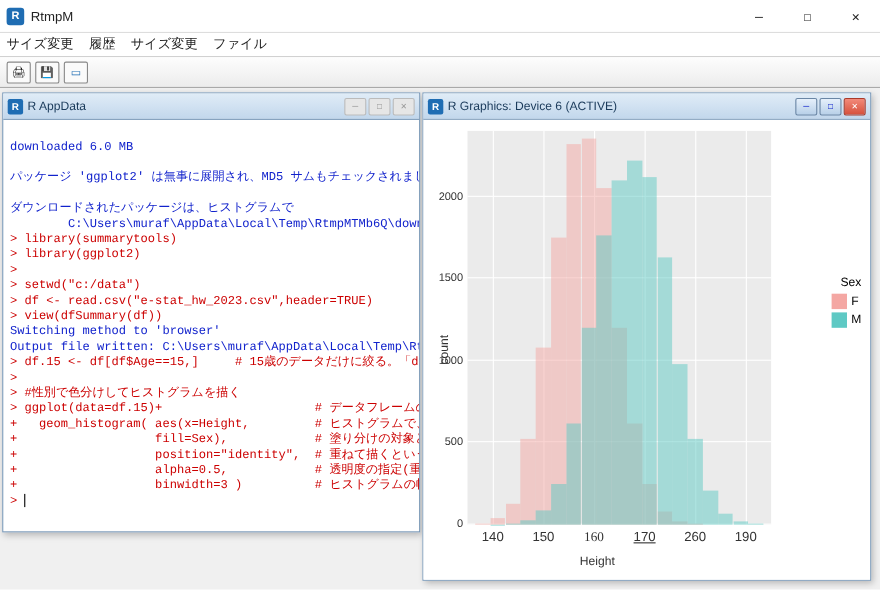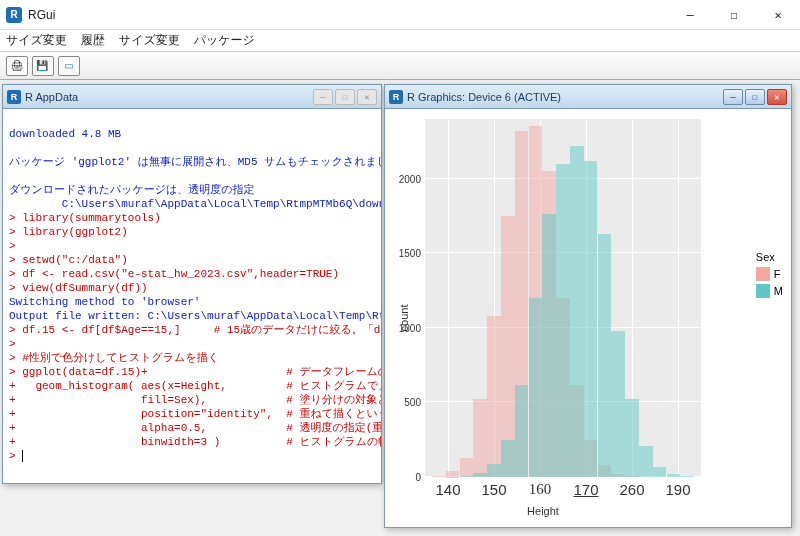--- a/index.html
+++ b/index.html
@@ -26,49 +26,49 @@
   .console-body { font-family: "Consolas","Courier New",monospace; font-size: 11px; white-space: pre; padding: 4px 6px; line-height: 14px; overflow: hidden; }
   .blue { color: #1122cc; }
   .red { color: #cc0000; }
   .graphics-body { background: #fff; height: calc(100% - 24px); position: relative; }
   .plotarea { position: absolute; left: 40px; top: 10px; right: 90px; bottom: 50px; background: #ebebeb; }
   .gridline { position: absolute; background: #fff; }
   .bar { position: absolute; bottom: 0; opacity: 0.5; }
   .bar.f { background: #f4a7a3; }
   .bar.m { background: #5ec9c4; }
   .ytick { position: absolute; right: 100%; transform: translateY(-50%); padding-right: 4px; font-size: 10px; color: #333; text-align: right; }
-  .xtick { position: absolute; top: 100%; transform: translateX(-50%); padding-top: 4px; font-size: 15px; color: #333; }
+  .xtick { position: absolute; top: 100%; transform: translateX(-50%); padding-top: 4px; font-size: 12px; color: #333; }
   .ylabel { position: absolute; left: 6px; top: 50%; transform: translateY(-50%) rotate(-90deg); transform-origin: center; font-size: 11px; color: #333; }
   .xlabel { position: absolute; bottom: 10px; left: calc(50% - 45px); transform: translateX(-50%); font-size: 11px; color: #333; }
   .legend { position: absolute; right: 8px; top: 40%; transform: translateY(-50%); font-size: 11px; }
-  .legend .ltitle { margin-bottom: 4px; }
+  .legend .ltitle { margin-bottom: 4px; text-align: right; }
   .legend .litem { display: flex; align-items: center; gap: 4px; margin-bottom: 3px; }
   .swatch { width: 14px; height: 14px; }
   .swatch.f { background: #f4a7a3; }
   .swatch.m { background: #5ec9c4; }
   .cursor { display: inline-block; width: 1px; height: 12px; background: #000; vertical-align: middle; }
 </style>
 </head>
 <body>
 
 <div class="titlebar">
   <div class="r-icon">R</div>
-  <div class="title">RGui</div>
+  <div class="title">RtmpM</div>
   <div class="winbtns">
     <div class="winbtn">—</div>
     <div class="winbtn">☐</div>
     <div class="winbtn">✕</div>
   </div>
 </div>
 
 <div class="menubar">
   <span>サイズ変更</span>
   <span>履歴</span>
   <span>サイズ変更</span>
-  <span>パッケージ</span>
+  <span>ファイル</span>
 </div>
 
 <div class="toolbar">
   <div class="tbbtn">🖨</div>
   <div class="tbbtn">💾</div>
   <div class="tbbtn" style="color:#1f6db3;">▭</div>
 </div>
 
 <div class="mdi">
 
@@ -76,25 +76,25 @@
     <div class="ctitle">
       <div class="r-icon-sm">R</div>
       <div class="ctext">R AppData</div>
       <div class="cbtns">
         <div class="cbtn dis">—</div>
         <div class="cbtn dis">☐</div>
         <div class="cbtn dis">✕</div>
       </div>
     </div>
     <div class="console-body">
-<span class="blue">downloaded 4.8 MB</span>
+<span class="blue">downloaded 6.0 MB</span>
 <span class="blue"></span>
 <span class="blue">パッケージ 'ggplot2' は無事に展開され、MD5 サムもチェックされました</span>
 <span class="blue"></span>
-<span class="blue">ダウンロードされたパッケージは、透明度の指定</span>
+<span class="blue">ダウンロードされたパッケージは、ヒストグラムで</span>
 <span class="blue">        C:\Users\muraf\AppData\Local\Temp\RtmpMTMb6Q\downloa</span>
 <span class="red">&gt; library(summarytools)</span>
 <span class="red">&gt; library(ggplot2)</span>
 <span class="red">&gt; </span>
 <span class="red">&gt; setwd("c:/data")</span>
 <span class="red">&gt; df &lt;- read.csv("e-stat_hw_2023.csv",header=TRUE)</span>
 <span class="red">&gt; view(dfSummary(df))</span>
 <span class="blue">Switching method to 'browser'</span>
 <span class="blue">Output file written: C:\Users\muraf\AppData\Local\Temp\RtmpM</span>
 <span class="red">&gt; df.15 &lt;- df[df$Age==15,]     # 15歳のデータだけに絞る。「df.15」とい</span>

